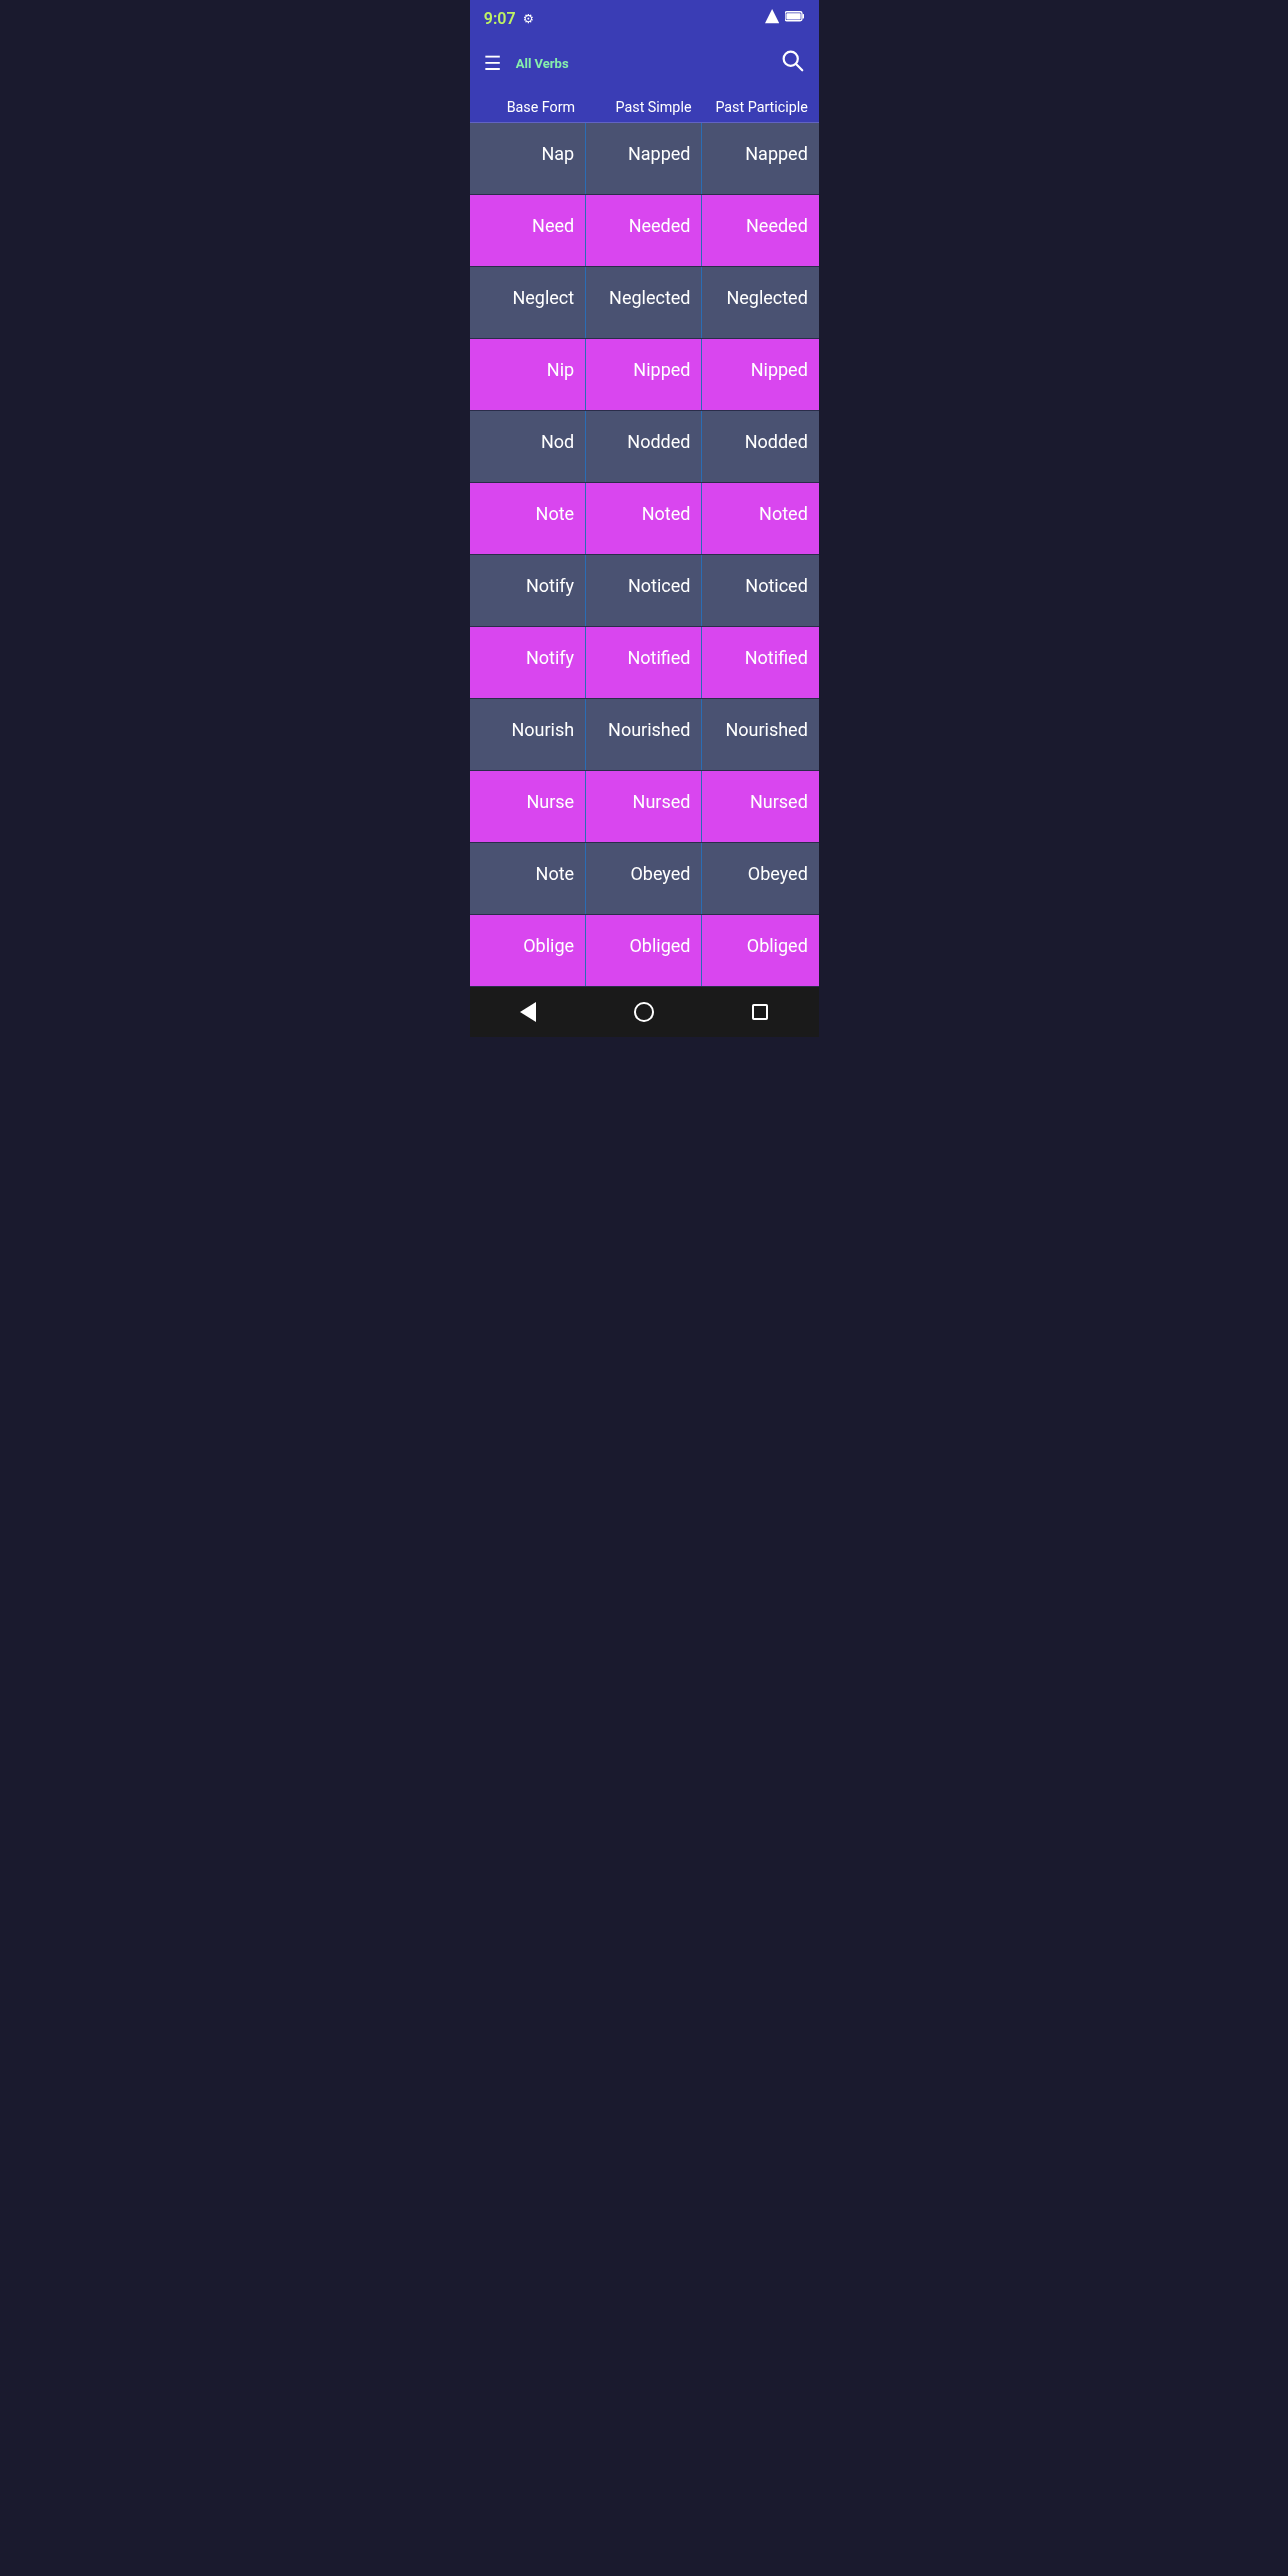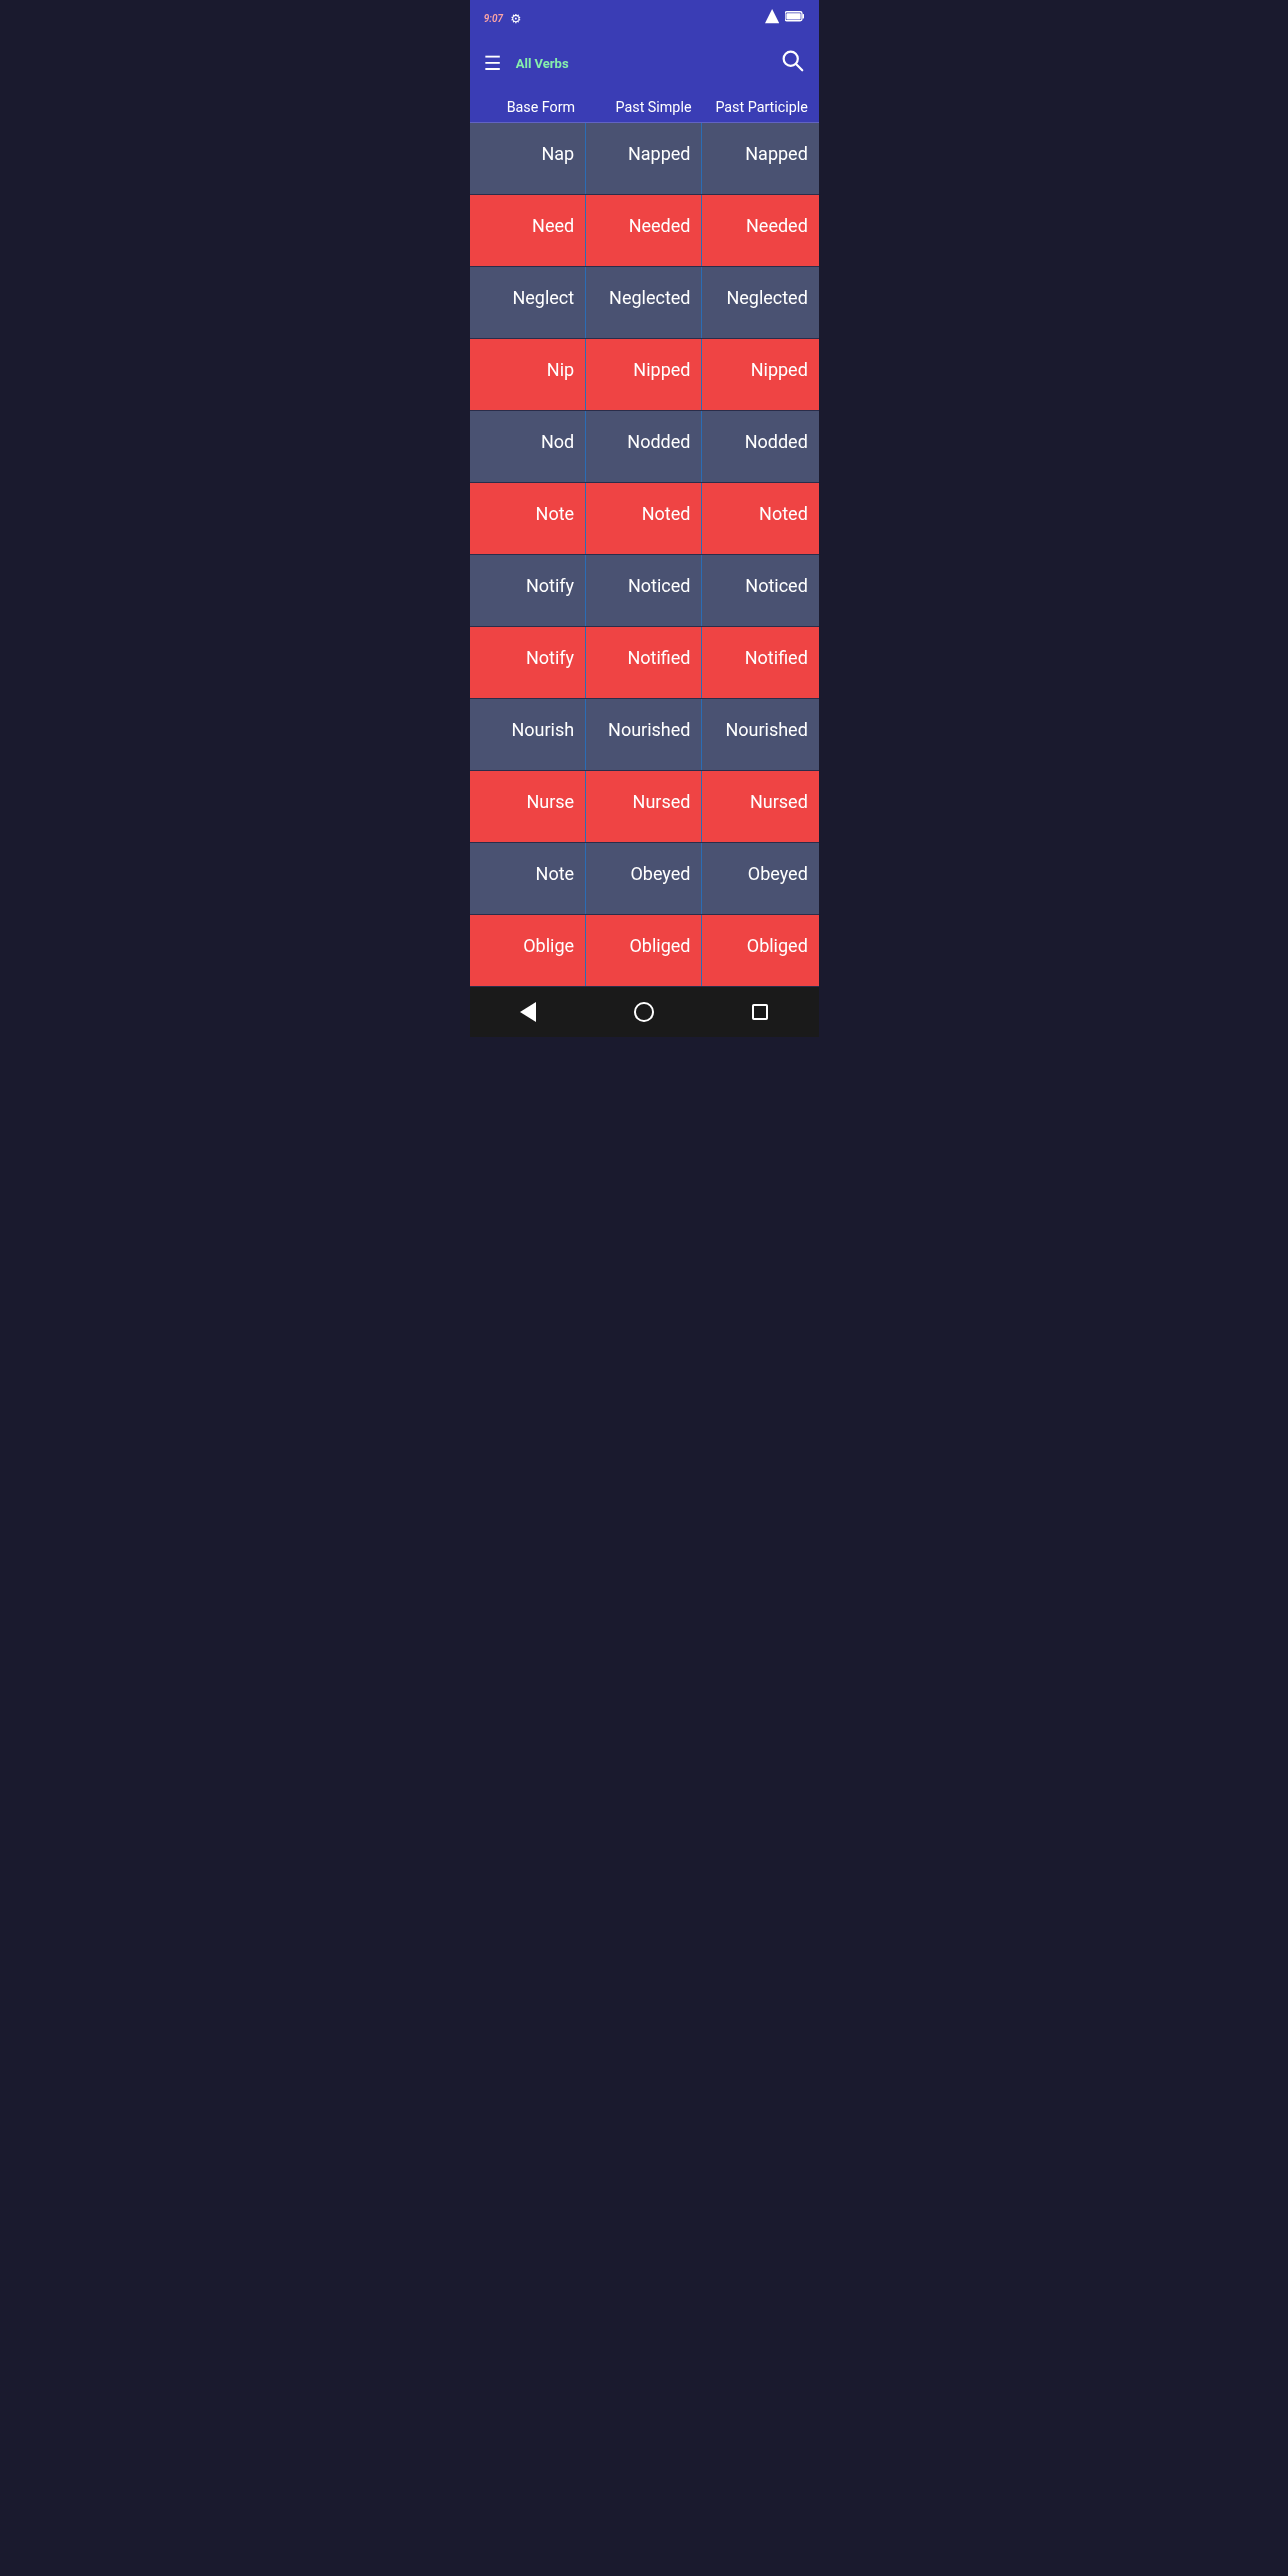--- a/index.html
+++ b/index.html
@@ -29,24 +29,23 @@
       height: 36px;
     }
 
     .status-bar-left {
       display: flex;
       align-items: center;
       gap: 7.2px;
     }
 
     .status-time {
-      color: #fca5a5;
-      font-size: 10px;
+      color: #bef264;
+      font-size: 16px;
       font-weight: 600;
-      font-style: italic;
     }
 
     .status-gear {
       color: white;
       font-size: 12.5px;
     }
 
     .status-bar-right {
       display: flex;
       align-items: center;
@@ -111,21 +110,21 @@
 
     
     .verb-table {
       flex: 1;
       overflow-y: auto;
     }
 
     .verb-row {
       display: grid;
       grid-template-columns: 1fr 1fr 1fr;
-      background: #ef4444;
+      background: #d946ef;
       border-bottom: 1.8px solid #2a2d4a;
       min-height: 72px;
     }
 
     .verb-row:nth-child(odd) {
       background: #4a5272;
     }
 
     .verb-cell {
       color: white;

